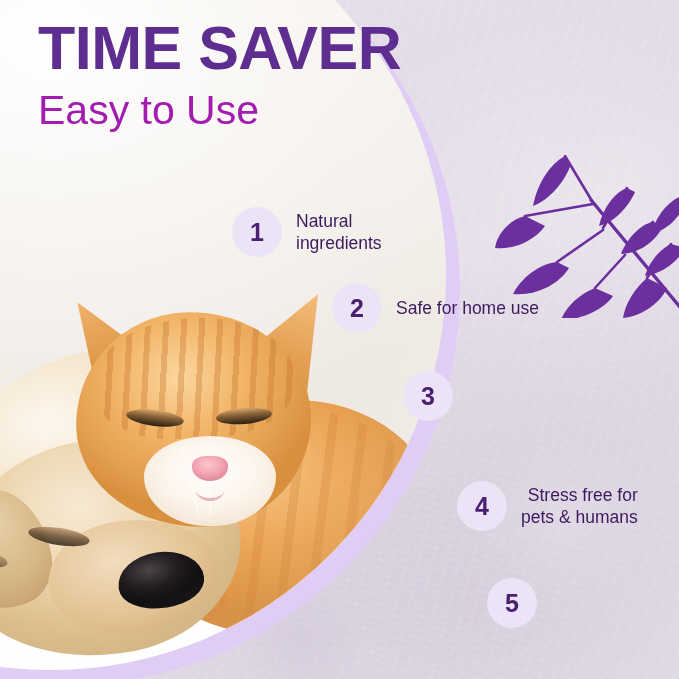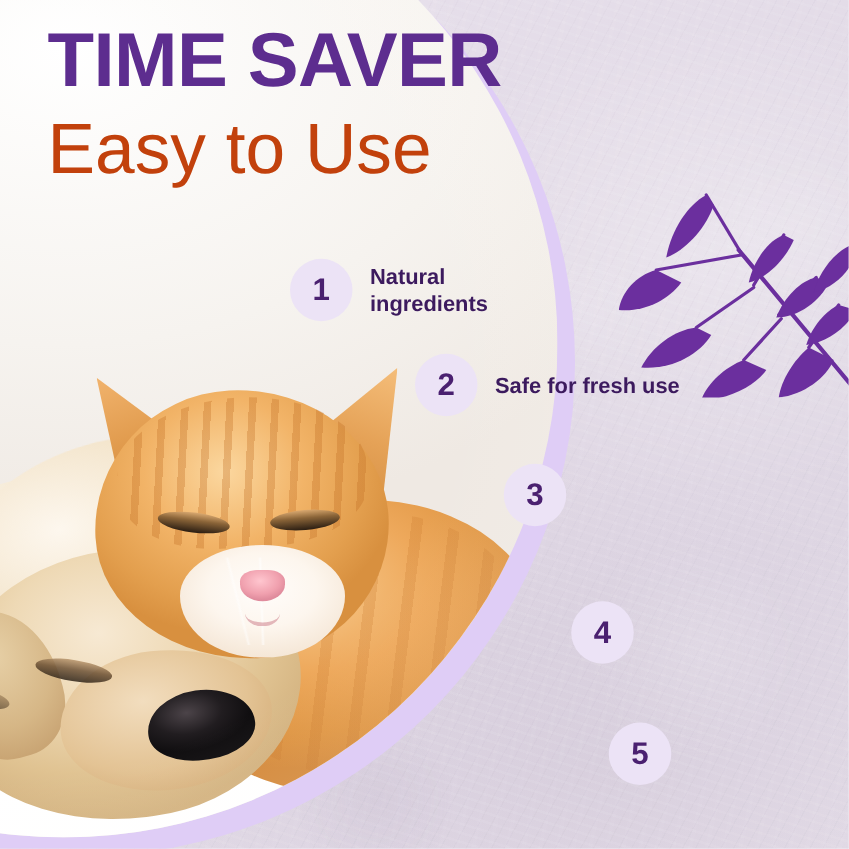--- a/index.html
+++ b/index.html
@@ -59,25 +59,25 @@
   .title-main {
     font-size: 61px;
     font-weight: 700;
     letter-spacing: -0.5px;
     line-height: 1.06;
     color: #5d2d8f;
     margin: 0;
     white-space: nowrap;
   }
   .title-sub {
-    font-size: 57px;
+    font-size: 41px;
     font-weight: 300;
     letter-spacing: 0px;
     line-height: 1.15;
-    color: #c2410c;
+    color: #a21caf;
     margin: 6px 0 18px 0;
     white-space: nowrap;
   }
 
   
   .photo-arc-band {
     position: absolute;
     left: -330px;
     top: -105px;
     width: 790px;
@@ -390,21 +390,21 @@
     background: #ece3f6;
     display: flex;
     align-items: center;
     justify-content: center;
     font-size: 25px;
     font-weight: 700;
     color: #4a2070;
   }
   .f-text {
     font-size: 17.5px;
-    font-weight: 700;
+    font-weight: 400;
     line-height: 1.28;
     color: #3c1a5e;
     white-space: pre-line;
   }
   .f-text.right { text-align: right; }
 
   
   #feat-1 { left: 232px; top: 207px; }
   #feat-2 { left: 332px; top: 283px; }
   #feat-3 { left: 403px; top: 371px; align-items: center; }
@@ -487,29 +487,31 @@
   <div class="features">
 
     <div class="feature" id="feat-1">
       <div class="f-circle">1</div>
       <div class="f-text">Natural
 ingredients</div>
     </div>
 
     <div class="feature" id="feat-2">
       <div class="f-circle">2</div>
-      <div class="f-text">Safe for fresh use</div>
+      <div class="f-text">Safe for home use</div>
     </div>
 
     <div class="feature" id="feat-3">
       <div class="f-circle">3</div>
     </div>
 
     <div class="feature" id="feat-4">
       <div class="f-circle">4</div>
+      <div class="f-text right">Stress free for
+pets &amp; humans</div>
     </div>
 
     <div class="feature" id="feat-5">
       <div class="f-circle">5</div>
     </div>
 
   </div>
 </div>
 
 </body></html>

